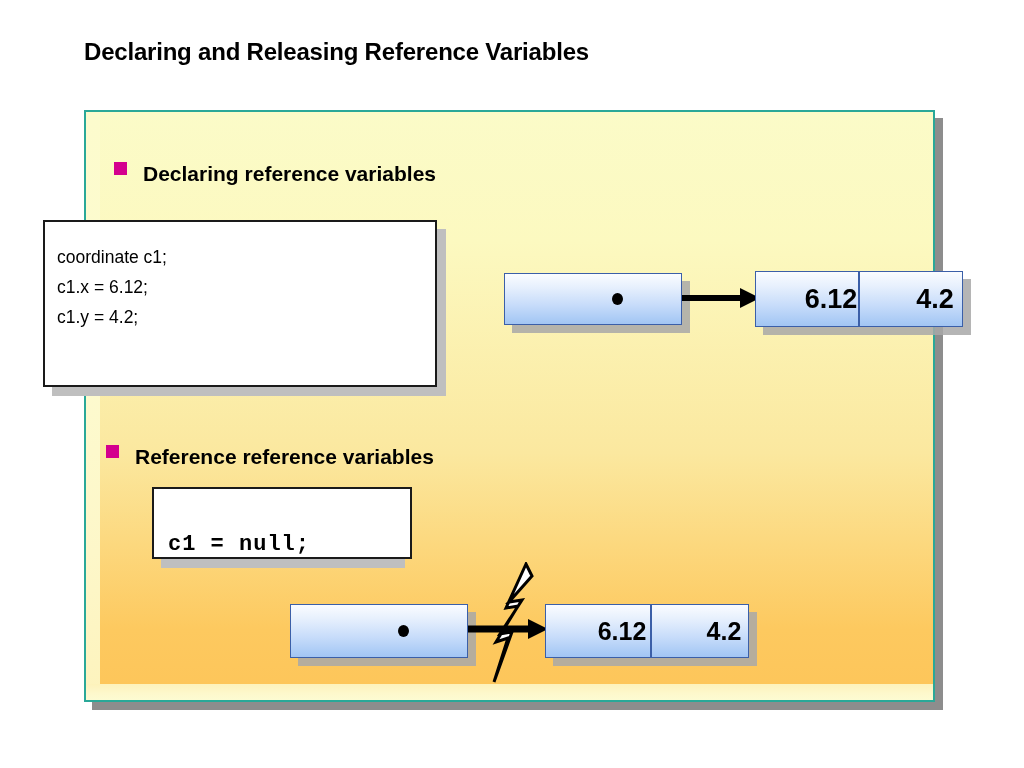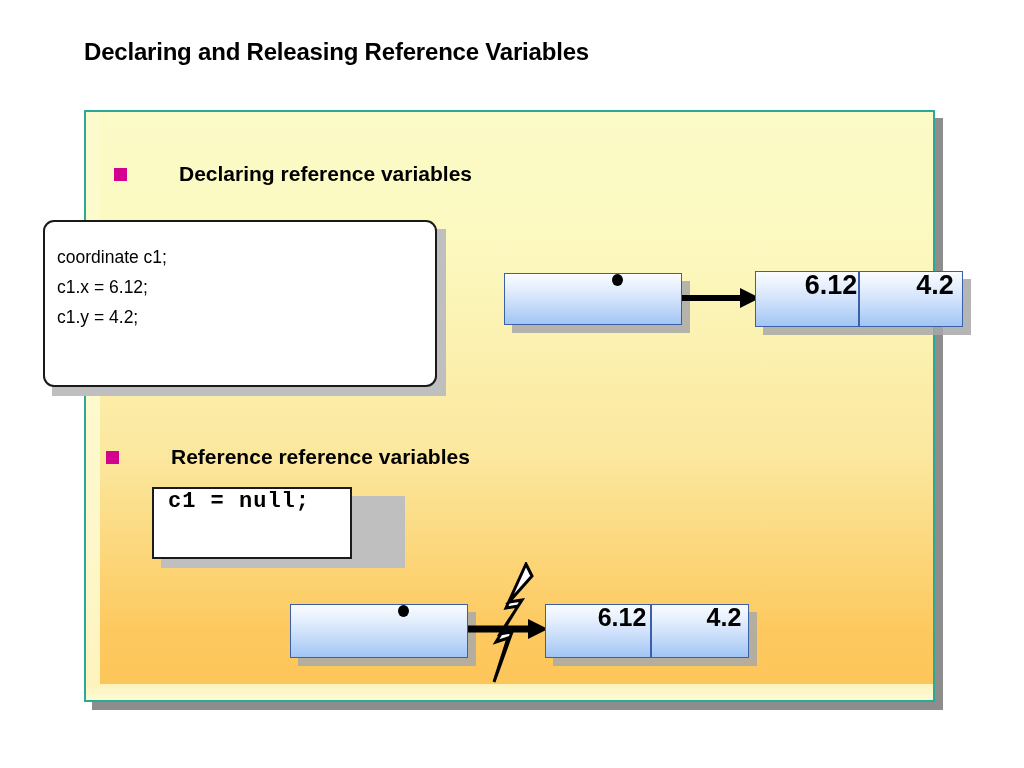--- a/index.html
+++ b/index.html
@@ -62,22 +62,20 @@
     bottom: 0px;
     width: 100%;
     height: 16px;
     background: linear-gradient(to bottom, #fdf2bb 0%, #fdf8cc 60%, #fcfbd2 100%);
   }
 
   
   .bullet-row {
     position: absolute;
     display: flex;
-    align-items: center;
-    gap: 36px;
   }
   .bullet-square {
     width: 13px;
     height: 13px;
     background: #d4008e;
     margin-right: 16px;
     flex: none;
   }
   .bullet-text {
     font-size: 21px;
@@ -96,33 +94,32 @@
   .code-box {
     position: absolute;
     background: #ffffff;
     border: 2px solid #1a1a1a;
     box-sizing: border-box;
   }
   #code-box-declare-shadow { left: 52px; top: 229px; width: 394px; height: 167px; }
   #code-box-declare {
     left: 43px; top: 220px; width: 394px; height: 167px;
     padding: 20px 0 0 12px;
-    border-radius: 11px;
   }
   #code-box-declare .code-line {
     font-family: "Liberation Sans", sans-serif;
     font-size: 17.5px;
     color: #000000;
     line-height: 30px;
     white-space: pre;
   }
   #code-box-null-shadow { left: 161px; top: 496px; width: 244px; height: 72px; }
   #code-box-null {
-    left: 152px; top: 487px; width: 200px; height: 72px;
-    display: flex; align-items: flex-start;
+    left: 152px; top: 487px; width: 260px; height: 72px;
+    display: flex; align-items: flex-end;
   }
   #code-box-null .code-mono {
     font-family: "Liberation Mono", "DejaVu Sans Mono", monospace;
     font-size: 22px;
     font-weight: bold;
     color: #000000;
     margin-left: 14px;
     white-space: pre;
     letter-spacing: 1px;
   }
@@ -132,21 +129,21 @@
     position: absolute;
     background: #a8a8a8;
     opacity: 0.85;
   }
   .blue-box {
     position: absolute;
     box-sizing: border-box;
     border: 1px solid #3b5fa8;
     background: linear-gradient(to bottom, #fafcff 0%, #e7f0fd 26%, #c7dcfa 62%, #a9caf5 92%, #a2c5f3 100%);
     display: flex;
-    align-items: flex-start;
+    align-items: center;
     justify-content: center;
     padding-left: 48px;
   }
   .blue-box .val {
     font-size: 27px;
     font-weight: bold;
     color: #000000;
     line-height: 1;
   }
   .pointer-dot {

